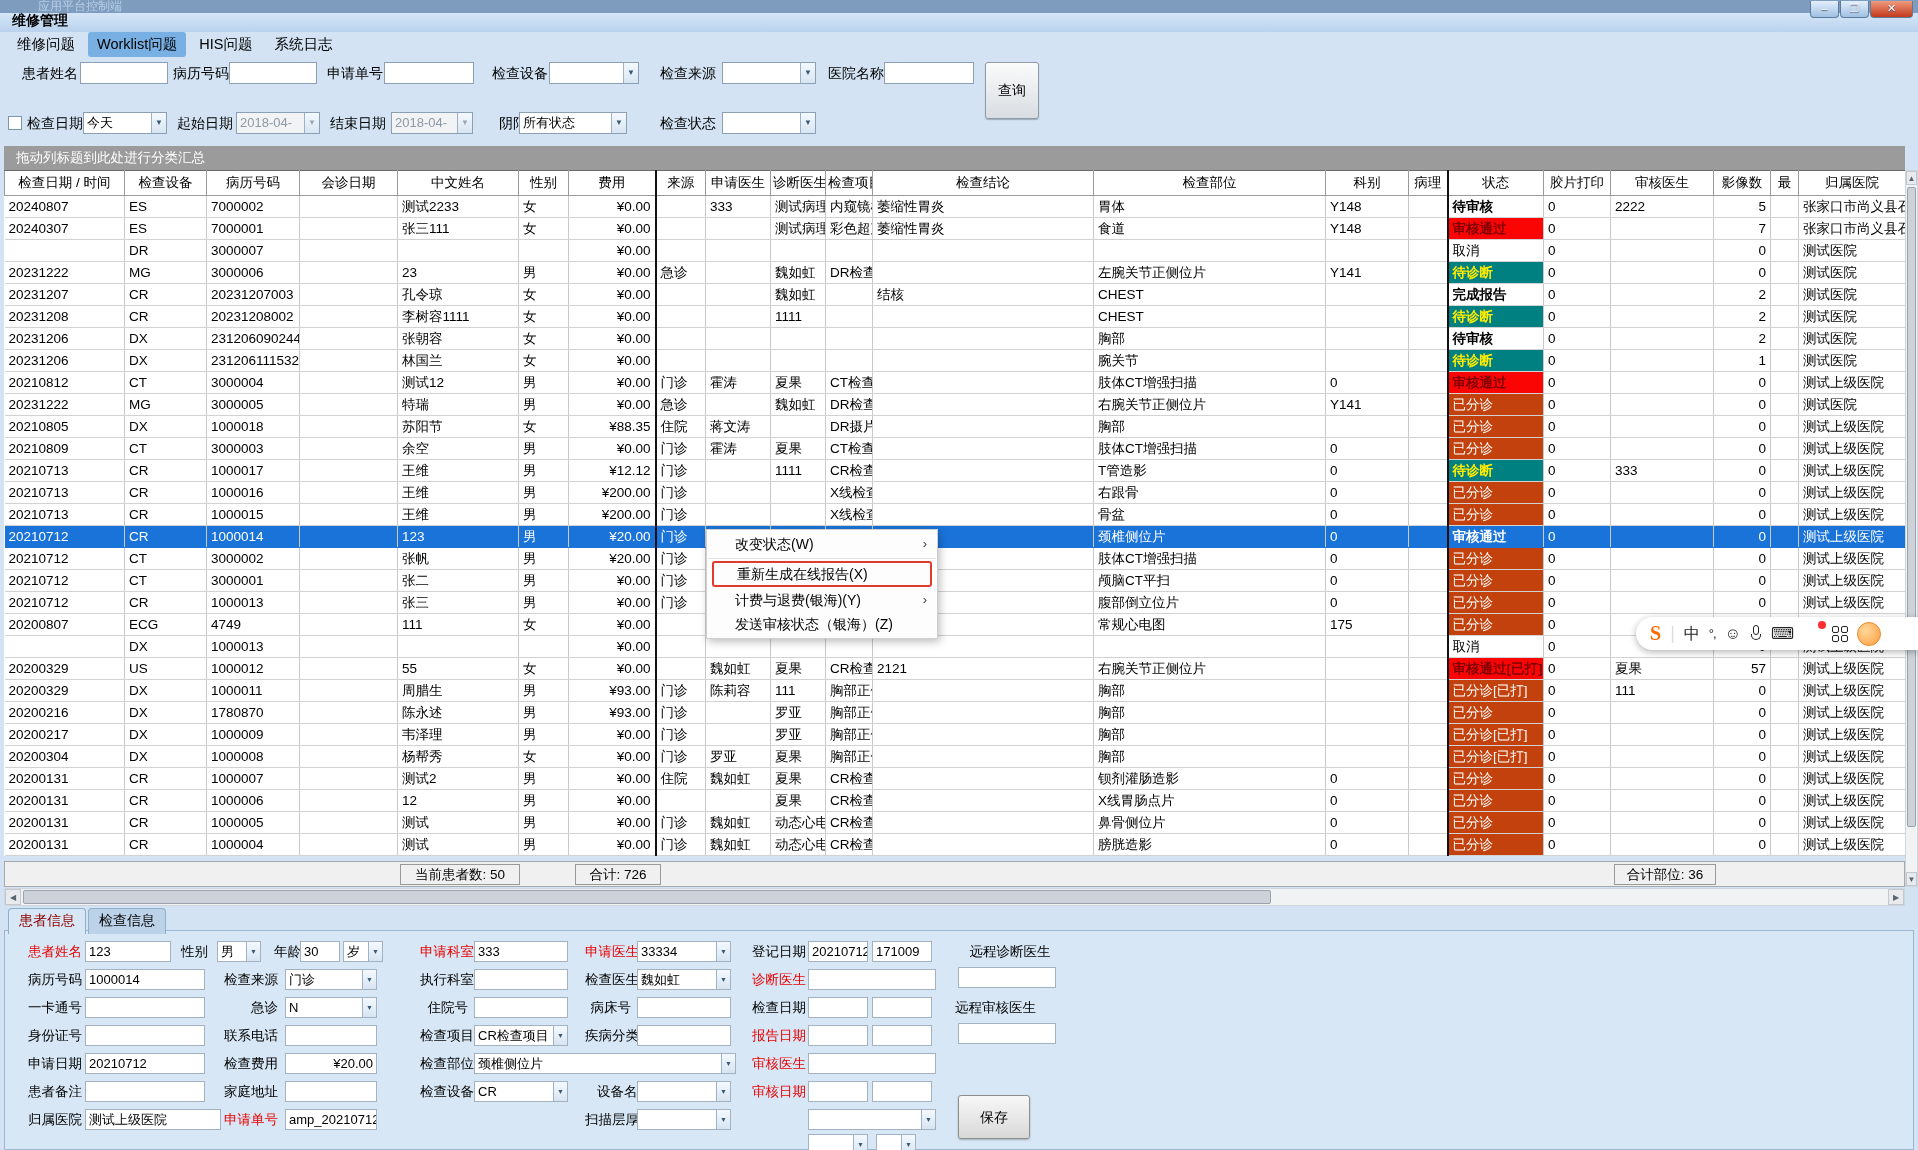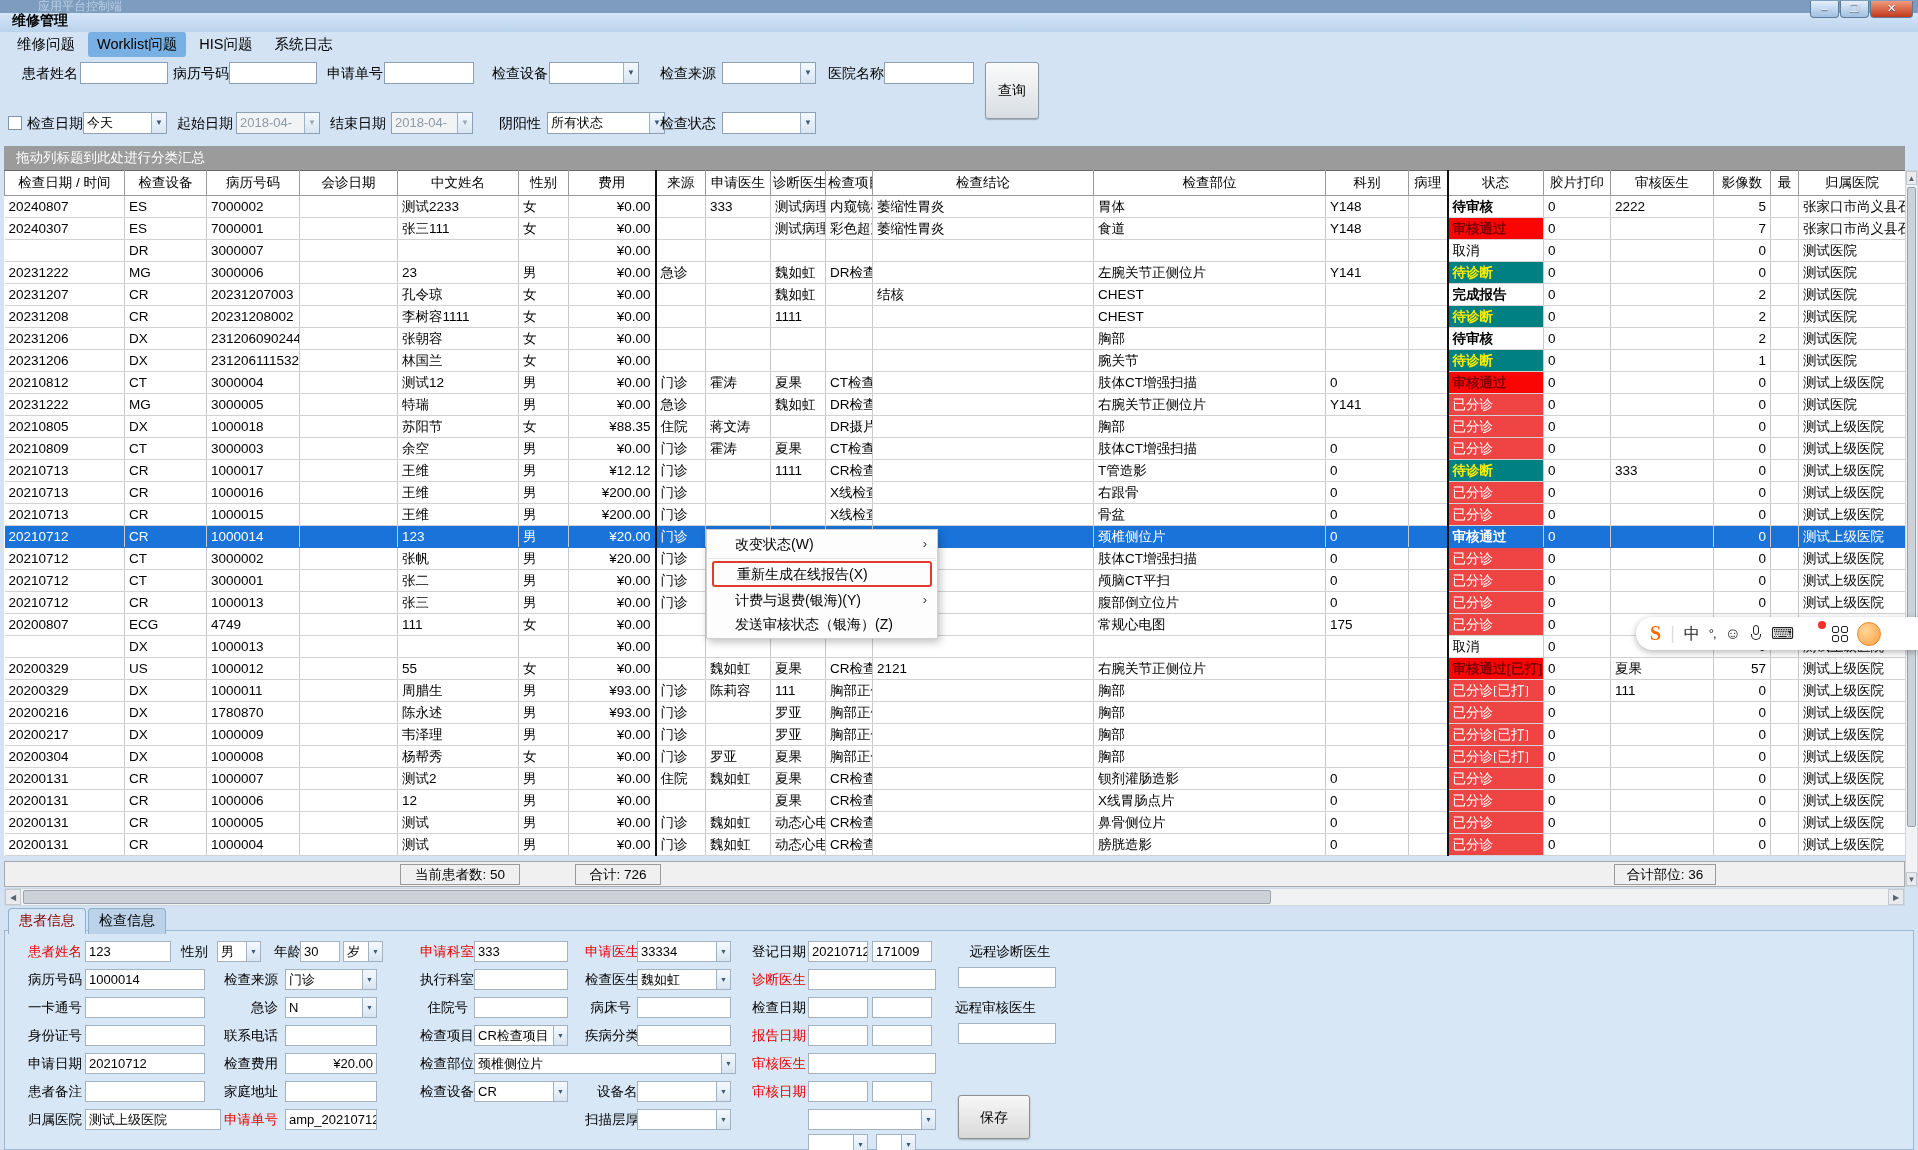--- a/index.html
+++ b/index.html
@@ -34,21 +34,21 @@
   .groupbar { position:absolute; top:146px; left:4px; width:1901px; height:24px; background:#9b9b9b; color:#fff; font-size:13.5px; line-height:24px; padding-left:12px; }
   .gridtable { position:absolute; top:170px; left:4px; border-collapse:collapse; table-layout:fixed; width:1901px; background:#fff; font-size:13.5px; }
   .gridtable th { height:25px; font-weight:normal; text-align:center; background:#fff; border:1px solid #9a9a9a; border-top:1px solid #6a6a6a; white-space:nowrap; overflow:hidden; padding:0 2px; }
   .gridtable td { height:22px; border-right:1px solid #c9c9c9; border-bottom:1px solid #d2d2d2; white-space:nowrap; overflow:hidden; padding:0 4px; }
   .gridtable td.r { text-align:right; }
   .gridtable .thick { border-left:2px solid #111; }
   tr.sel td { background:#1a73d9; color:#fff; border-bottom-color:#1a73d9; }
   td.st-bold { font-weight:bold; }
   td.st-red { background:#fb0404; color:#7e0000; font-weight:bold; }
   td.st-ty { background:#008080; color:#ffec00; font-weight:bold; }
-  td.st-tw { background:#ef4444; color:#fff;font-family:Liberation Serif, serif; }
+  td.st-tw { background:#c2410c; color:#fff; }
 
   .totalsrow { position:absolute; top:861px; left:4px; width:1901px; height:26px; background:#f0f0f0; border:1px solid #a8a8a8; }
   .tbox { position:absolute; top:2px; height:21px; line-height:20px; text-align:center; border:1px solid #9a9a9a; background:#f0f0f0; font-size:13.5px; }
 
   
   .hscroll { position:absolute; top:888px; left:4px; width:1901px; height:18px; background:#f1f2f4; border:1px solid #cfd6dd; }
   .vscroll { position:absolute; left:1905px; top:170px; width:13px; height:717px; background:#f1f2f4; border:1px solid #cfd6dd; }
   .sb-arrow { position:absolute; background:#e8eaed; color:#5a6572; font-size:8px; text-align:center; border:1px solid #c2c8cf; }
   .sb-thumb { position:absolute; background:#cdd2d9; border:1px solid #9aa3ad; border-radius:2px; }
 
@@ -131,21 +131,21 @@
     <div class="qbtn">查询</div>
 
     <span class="fcheck" style="left:8px;top:56px"></span>
     <span class="flabel" style="left:27px;top:52px">检查日期</span>
     <span class="fctl fsel" style="left:83px;top:52px;width:84px"><b style="font-weight:normal">今天</b><i class="arr">▼</i></span>
     <span class="flabel" style="left:177px;top:52px">起始日期</span>
     <span class="fctl fsel disabled" style="left:236px;top:52px;width:84px"><b style="font-weight:normal">2018-04-11</b><i class="arr">▼</i></span>
     <span class="flabel" style="left:330px;top:52px">结束日期</span>
     <span class="fctl fsel disabled" style="left:391px;top:52px;width:82px"><b style="font-weight:normal">2018-04-11</b><i class="arr">▼</i></span>
     <span class="flabel" style="left:499px;top:52px">阴阳性</span>
-    <span class="fctl fsel" style="left:547px;top:52px;width:118px"><b style="font-weight:normal">所有状态</b><i class="arr">▼</i></span>
+    <span class="fctl fsel" style="left:519px;top:52px;width:108px"><b style="font-weight:normal">所有状态</b><i class="arr">▼</i></span>
     <span class="flabel" style="left:660px;top:52px">检查状态</span>
     <span class="fctl fsel" style="left:722px;top:52px;width:94px">
         <i class="arr">▼</i>
       </span>
   </div>
 
   <div class="groupbar">拖动列标题到此处进行分类汇总</div>
   <table class="gridtable" id="gridtable">
       <colgroup>
         <col style="width:120px">

